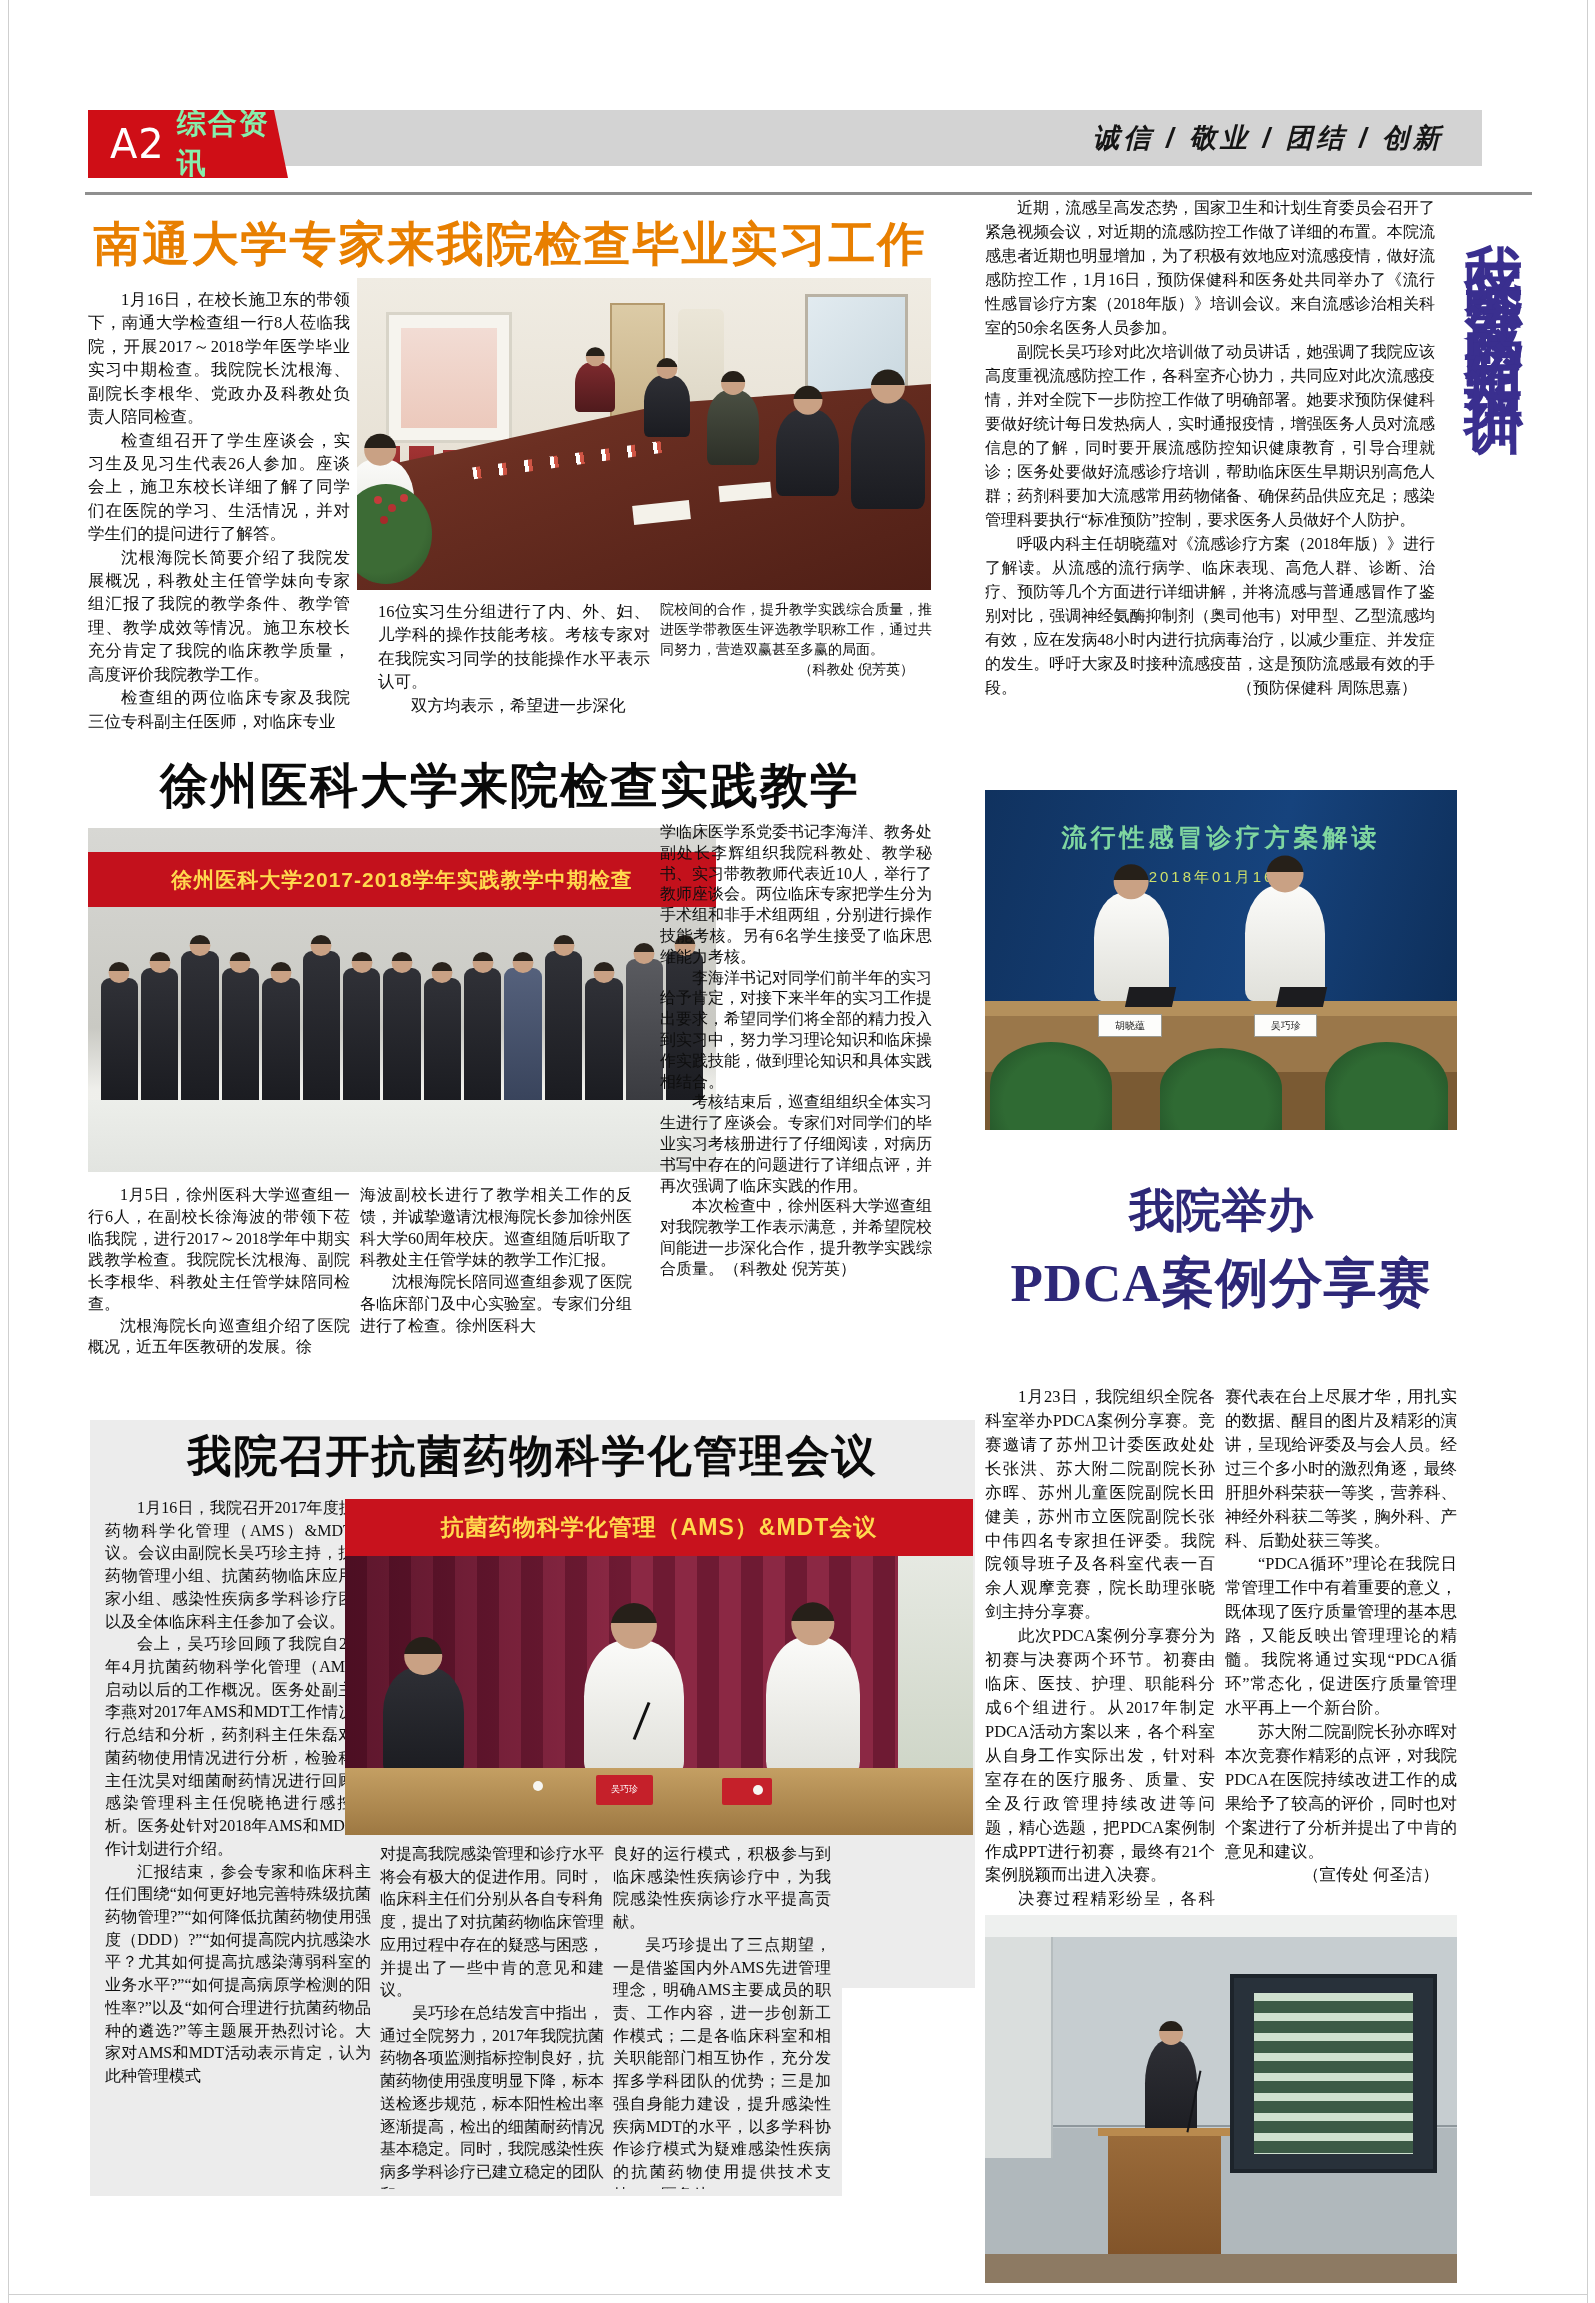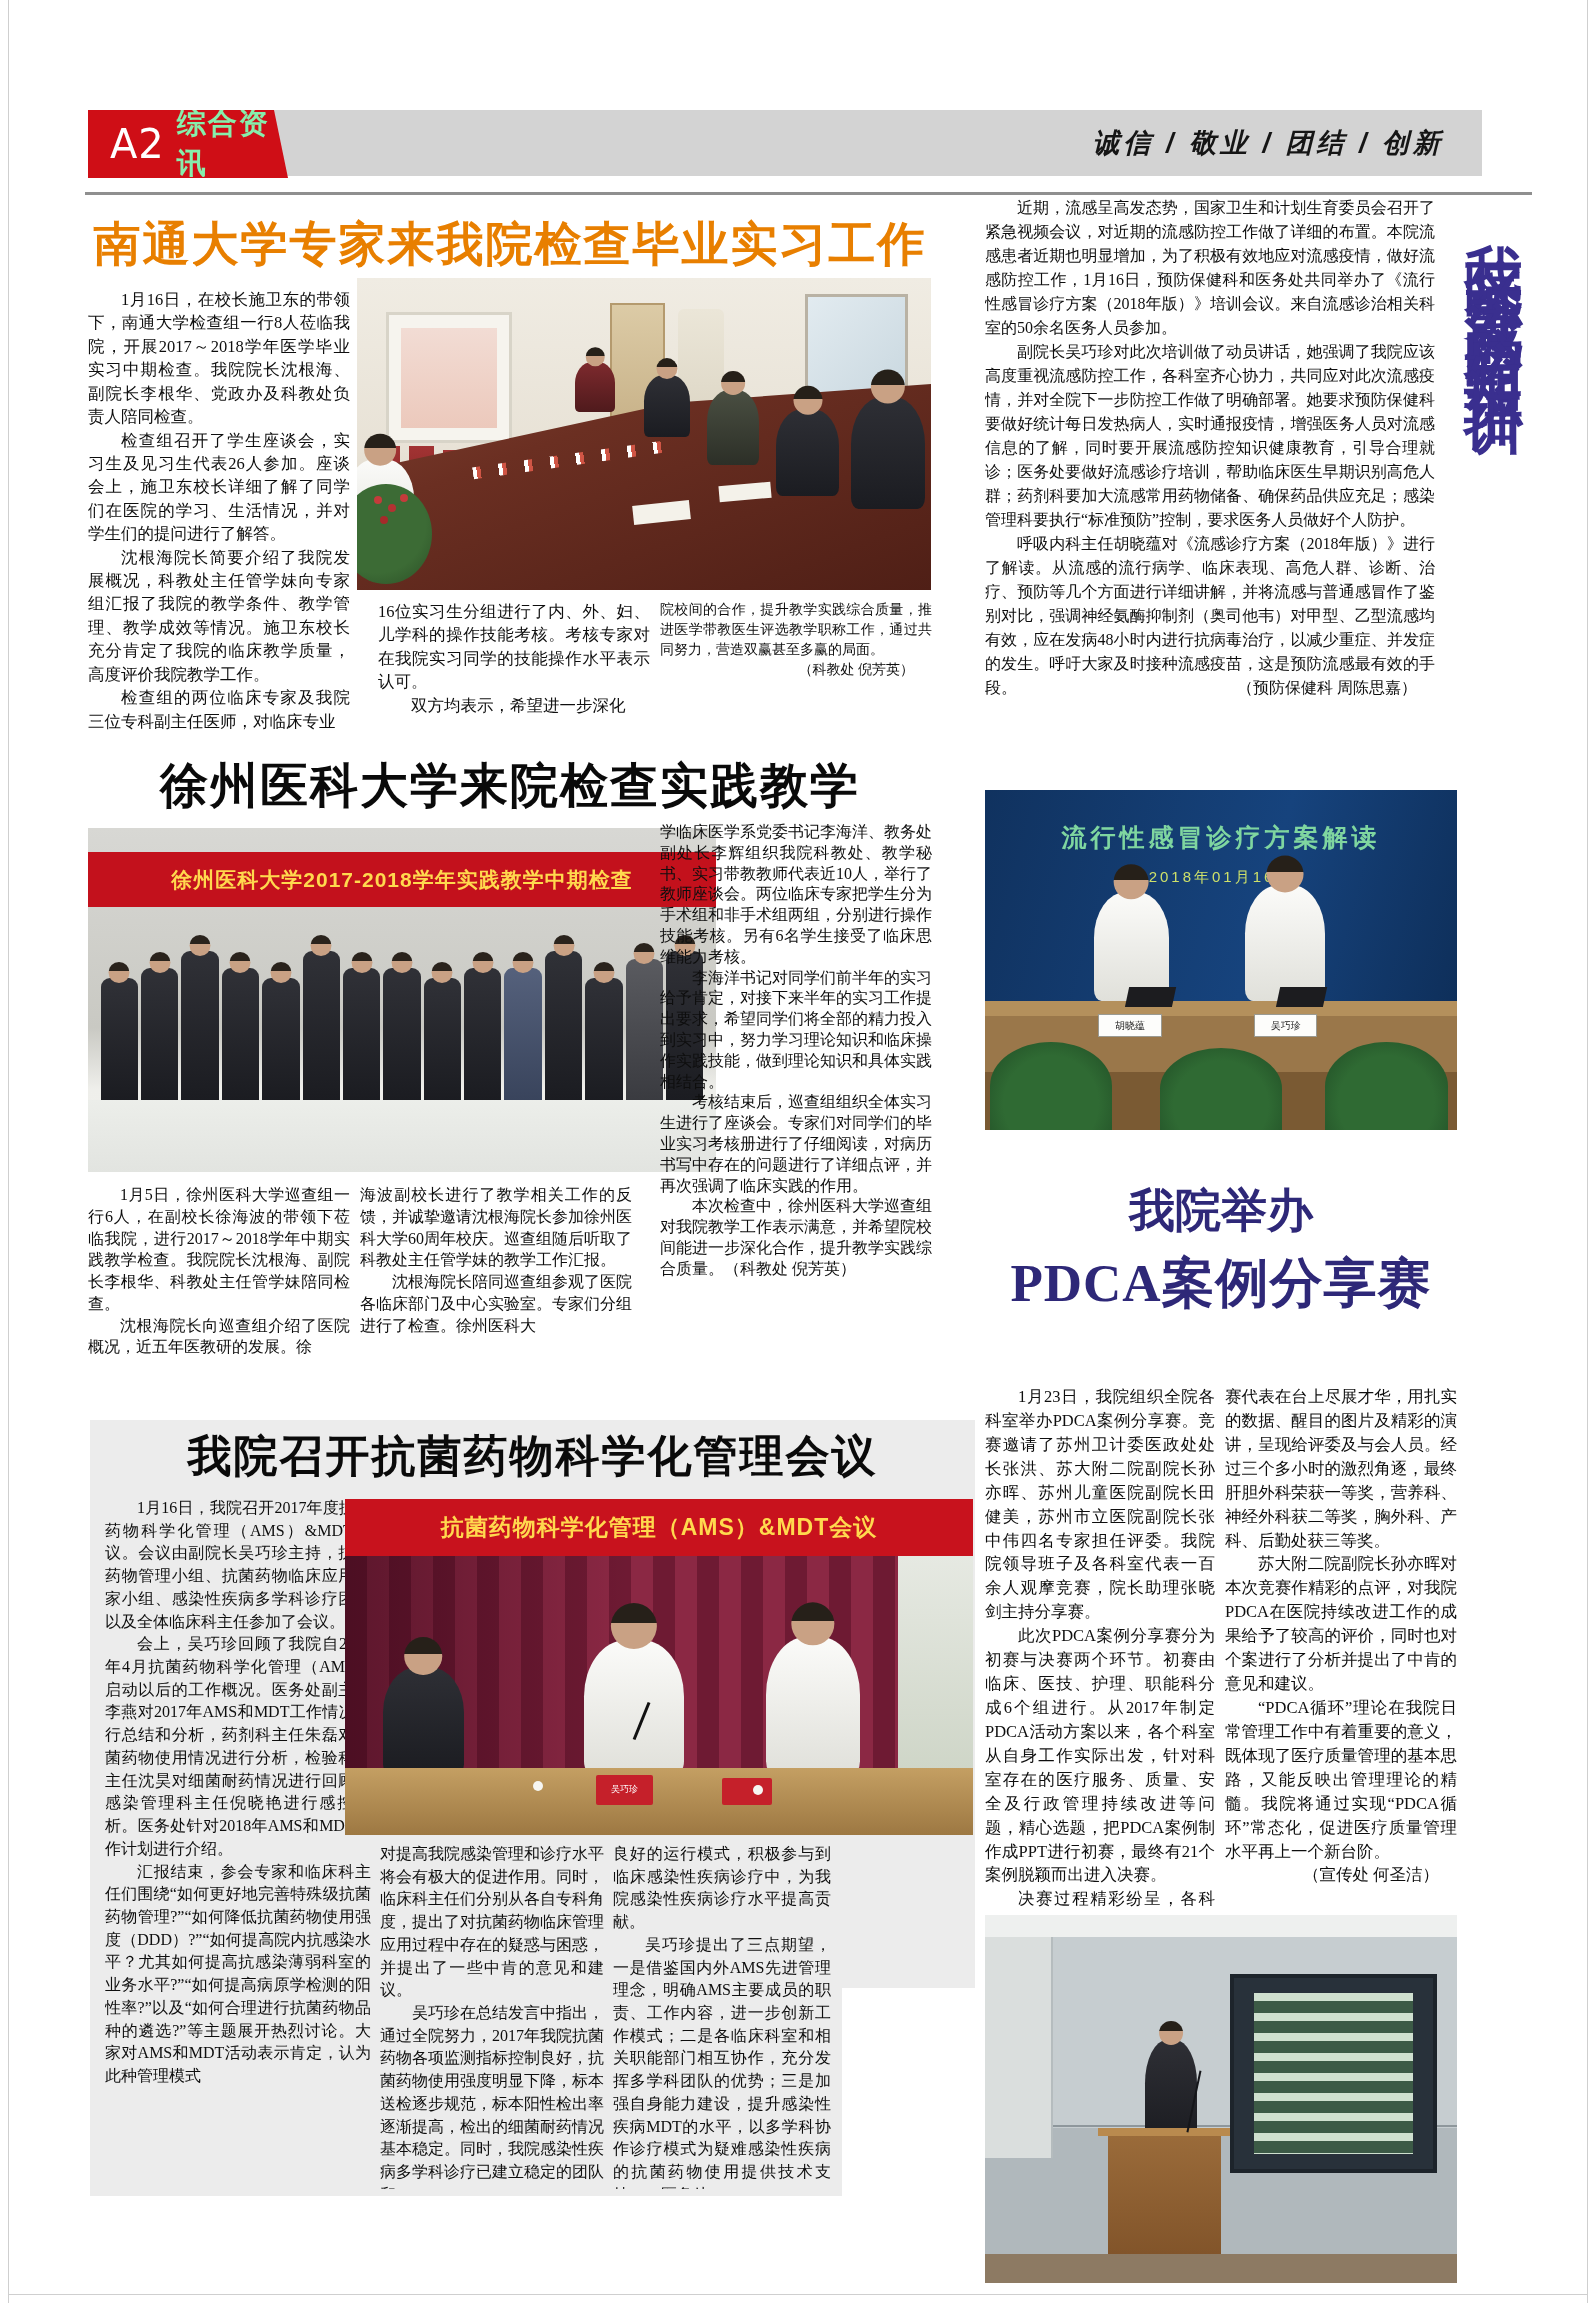--- a/index.html
+++ b/index.html
@@ -1,20 +1,20 @@
 <!DOCTYPE html>
 <html><head>
 <meta charset="utf-8">
 <style>
   html,body{margin:0;padding:0;background:#fff;}
   .page{position:relative;width:1595px;height:2303px;background:#ffffff;overflow:hidden;margin:0 auto;
         font-family:"Liberation Sans","DejaVu Sans",sans-serif;}
   .edge{position:absolute;background:#cfcfcf;}
   
-  .graybar{position:absolute;left:200px;top:110px;width:1282px;height:66px;background:#d3d3d3;
+  .graybar{position:absolute;left:200px;top:110px;width:1282px;height:56px;background:#d3d3d3;
            display:flex;align-items:center;justify-content:flex-end;padding-right:38px;box-sizing:border-box;}
   .slogan{font-size:27px;font-weight:bold;font-style:italic;color:#151515;letter-spacing:4px;}
   .badge{position:absolute;left:88px;top:110px;width:200px;height:68px;background:#cf0e16;
          clip-path:polygon(0 0,93% 0,100% 100%,0 100%);display:flex;align-items:center;
          padding-left:22px;box-sizing:border-box;gap:12px;}
   .badge-no{font-size:40px;color:#fff;letter-spacing:1px;font-family:"DejaVu Sans",sans-serif;}
   .badge-sec{font-size:29px;color:#86efac;font-weight:bold;letter-spacing:2px;}
   .rule{position:absolute;left:85px;top:192px;width:1447px;height:3px;background:#8f8f8f;}
   
   .headline{position:absolute;text-align:center;font-weight:bold;white-space:nowrap;}
@@ -192,22 +192,22 @@
     <div class="l2">PDCA案例分享赛</div>
   </div>
   <div class="col" style="left:985px;top:1385px;width:230px;height:522px;font-size:16.5px;line-height:1.45;">
       <p>1月23日，我院组织全院各科室举办PDCA案例分享赛。竞赛邀请了苏州卫计委医政处处长张洪、苏大附二院副院长孙亦晖、苏州儿童医院副院长田健美，苏州市立医院副院长张中伟四名专家担任评委。我院院领导班子及各科室代表一百余人观摩竞赛，院长助理张晓剑主持分享赛。</p>
       <p>此次PDCA案例分享赛分为初赛与决赛两个环节。初赛由临床、医技、护理、职能科分成6个组进行。从2017年制定PDCA活动方案以来，各个科室从自身工作实际出发，针对科室存在的医疗服务、质量、安全及行政管理持续改进等问题，精心选题，把PDCA案例制作成PPT进行初赛，最终有21个案例脱颖而出进入决赛。</p>
       <p>决赛过程精彩纷呈，各科参</p>
     </div>
   <div class="col" style="left:1225px;top:1385px;width:232px;height:522px;font-size:16.5px;line-height:1.45;" data-cont="1">
     <div data-cont="1">
         <p>赛代表在台上尽展才华，用扎实的数据、醒目的图片及精彩的演讲，呈现给评委及与会人员。经过三个多小时的激烈角逐，最终肝胆外科荣获一等奖，营养科、神经外科获二等奖，胸外科、产科、后勤处获三等奖。</p>
+        <p>“PDCA循环”理论在我院日常管理工作中有着重要的意义，既体现了医疗质量管理的基本思路，又能反映出管理理论的精髓。我院将通过实现“PDCA循环”常态化，促进医疗质量管理水平再上一个新台阶。</p>
         <p>苏大附二院副院长孙亦晖对本次竞赛作精彩的点评，对我院PDCA在医院持续改进工作的成果给予了较高的评价，同时也对个案进行了分析并提出了中肯的意见和建议。</p>
-        <p>“PDCA循环”理论在我院日常管理工作中有着重要的意义，既体现了医疗质量管理的基本思路，又能反映出管理理论的精髓。我院将通过实现“PDCA循环”常态化，促进医疗质量管理水平再上一个新台阶。</p>
       </div>
     <p class="byline">（宣传处 何圣洁）</p>
   </div>
 
   <div class="photo" style="left:985px;top:1915px;width:472px;height:368px;">
     <div class="ly" style="inset:0;background:linear-gradient(180deg,#eef0ef 0 6%,#c6cdd0 6% 58%,#b0b8bc 58% 100%);"></div>
     <div class="ly" style="left:0;top:57%;width:100%;height:2px;background:#8e979c;"></div>
     <div class="ly" style="left:0;top:6%;width:14%;height:60%;background:#dadedd;border-right:2px solid #b5bcbe;"></div>
     <div class="ly" style="left:52%;top:16%;width:42%;height:52%;background:#28313a;border:4px solid #1d242b;">
       <div class="ly" style="inset:8% 10%;background:repeating-linear-gradient(180deg,#cfe0cf 0 8px,#3c5a46 8px 20px);"></div>

